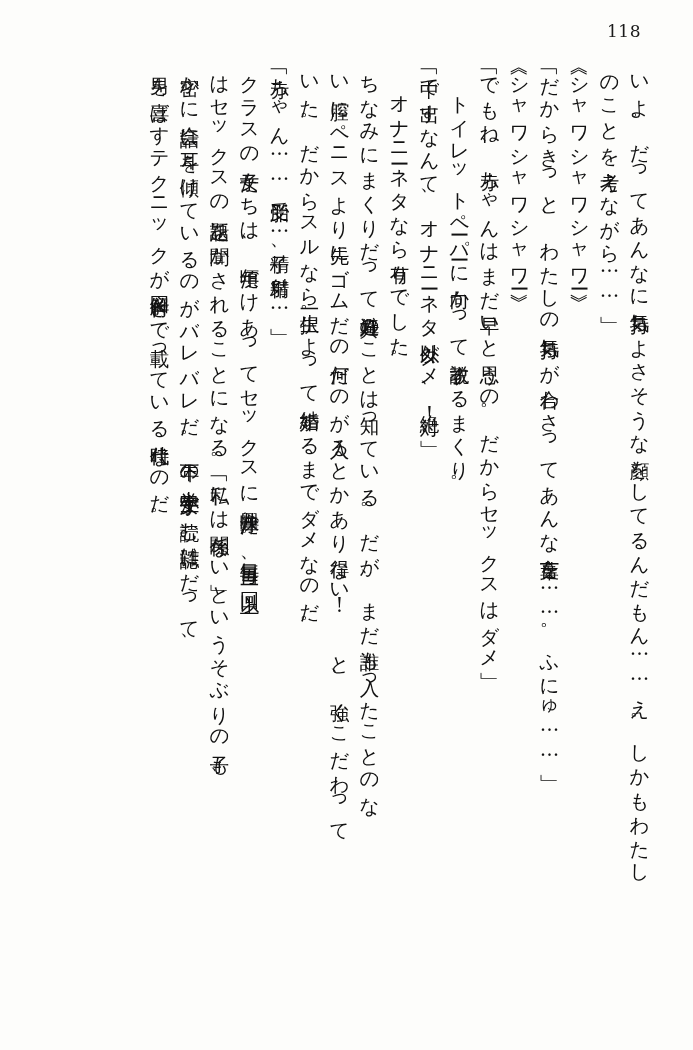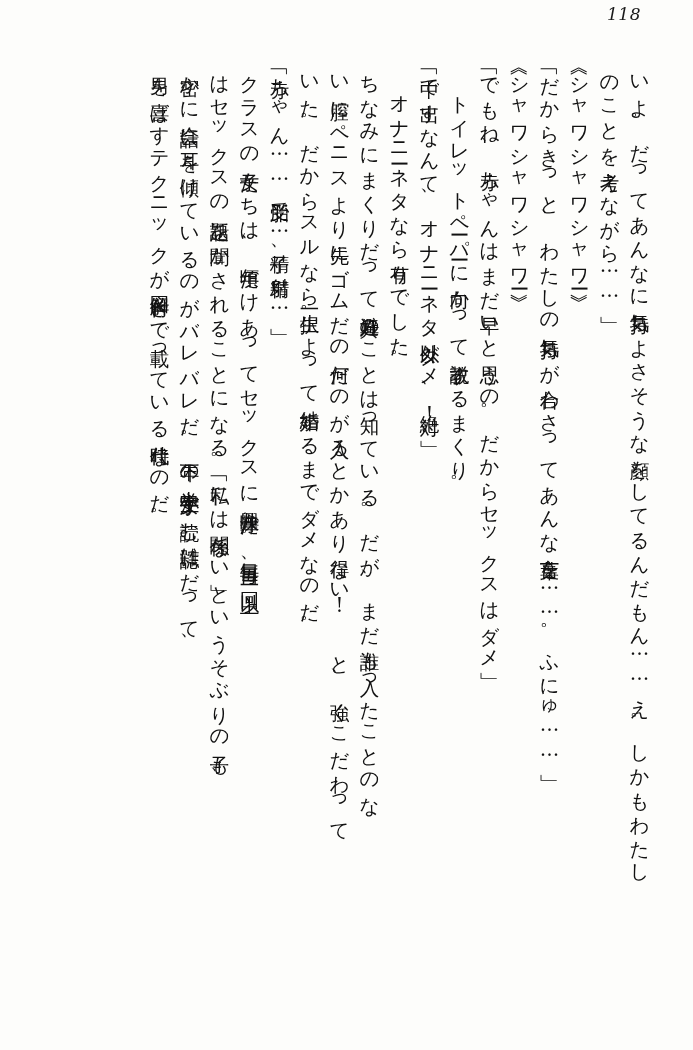--- a/index.html
+++ b/index.html
@@ -15,24 +15,23 @@
     color: #0b0b0b;
   }
   #page {
     position: relative;
     width: 693px;
     height: 1050px;
     background: #fdfdfb;
   }
   #page-number {
     position: absolute;
-    top: 4px;
+    top: 21px;
     right: 52px;
     font-family: "DejaVu Serif", "Liberation Serif", serif;
-    font-style: italic;
     font-size: 17px;
     color: #1a1a1a;
     letter-spacing: 0.5px;
   }
   #text-body {
     position: absolute;
     top: 62px;
     right: 44px;
     left: 44px;
     bottom: 28px;

